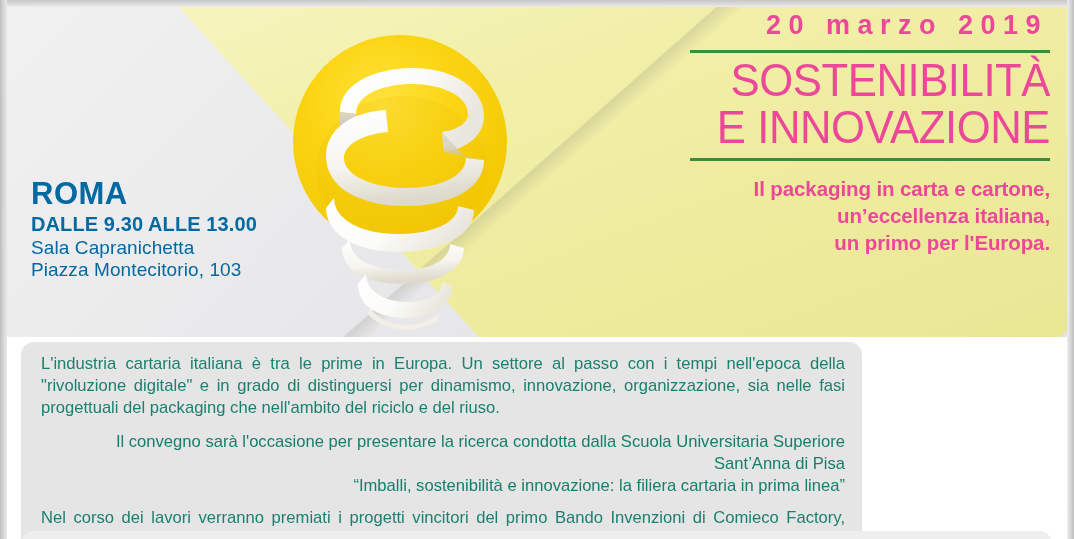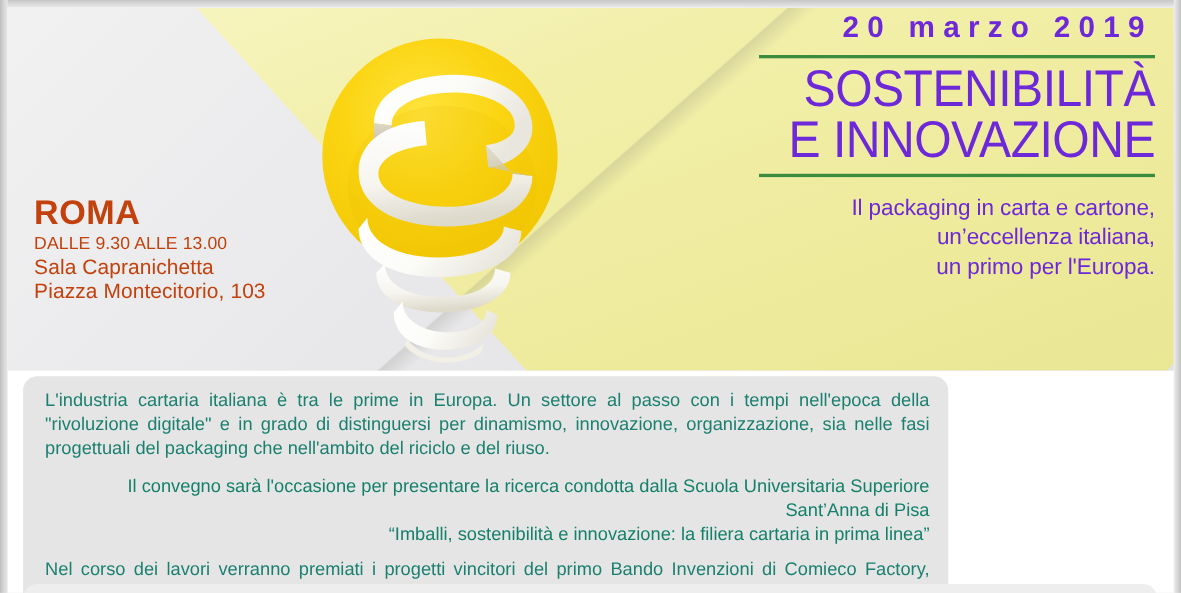--- a/index.html
+++ b/index.html
@@ -68,33 +68,33 @@
         rgba(120,120,110,0.20) 49.6%,
         rgba(0,0,0,0.0) 51.4%);
     pointer-events: none;
   }
 
   
   #venue {
     position: absolute;
     left: 31px;
     top: 178px;
-    color: #c2410c;
+    color: #0369a1;
     line-height: 1.0;
     z-index: 6;
   }
   #venue .city {
     font-size: 31px;
     font-weight: 700;
     letter-spacing: 0.5px;
     margin-bottom: 5px;
   }
   #venue .hours {
-    font-size: 16px;
-    font-weight: 400;
+    font-size: 20px;
+    font-weight: 700;
     letter-spacing: 0.1px;
     margin-bottom: 4px;
   }
   #venue .room,
   #venue .addr {
     font-size: 19px;
     font-weight: 400;
     letter-spacing: 0.1px;
     margin-bottom: 3px;
   }
@@ -110,21 +110,21 @@
   }
   #bulb svg { display: block; }
 
   
   #headline {
     position: absolute;
     right: 24px;
     top: 10px;
     width: 360px;
     text-align: right;
-    color: #6d28d9;
+    color: #ec4899;
     z-index: 6;
   }
   .date-line {
     font-size: 27px;
     font-weight: 700;
     letter-spacing: 7.5px;
     padding-right: 2px;
     white-space: nowrap;
   }
   .rule {
@@ -137,21 +137,21 @@
     font-size: 47px;
     font-weight: 400;
     line-height: 0.99;
     letter-spacing: -0.5px;
     white-space: nowrap;
     transform: scaleX(0.93);
     transform-origin: right center;
   }
   .subtitle {
     font-size: 20.5px;
-    font-weight: 400;
+    font-weight: 700;
     line-height: 1.32;
     letter-spacing: -0.1px;
   }
 
   
   #copy-card {
     position: absolute;
     left: 21px;
     top: 342px;
     width: 841px;

